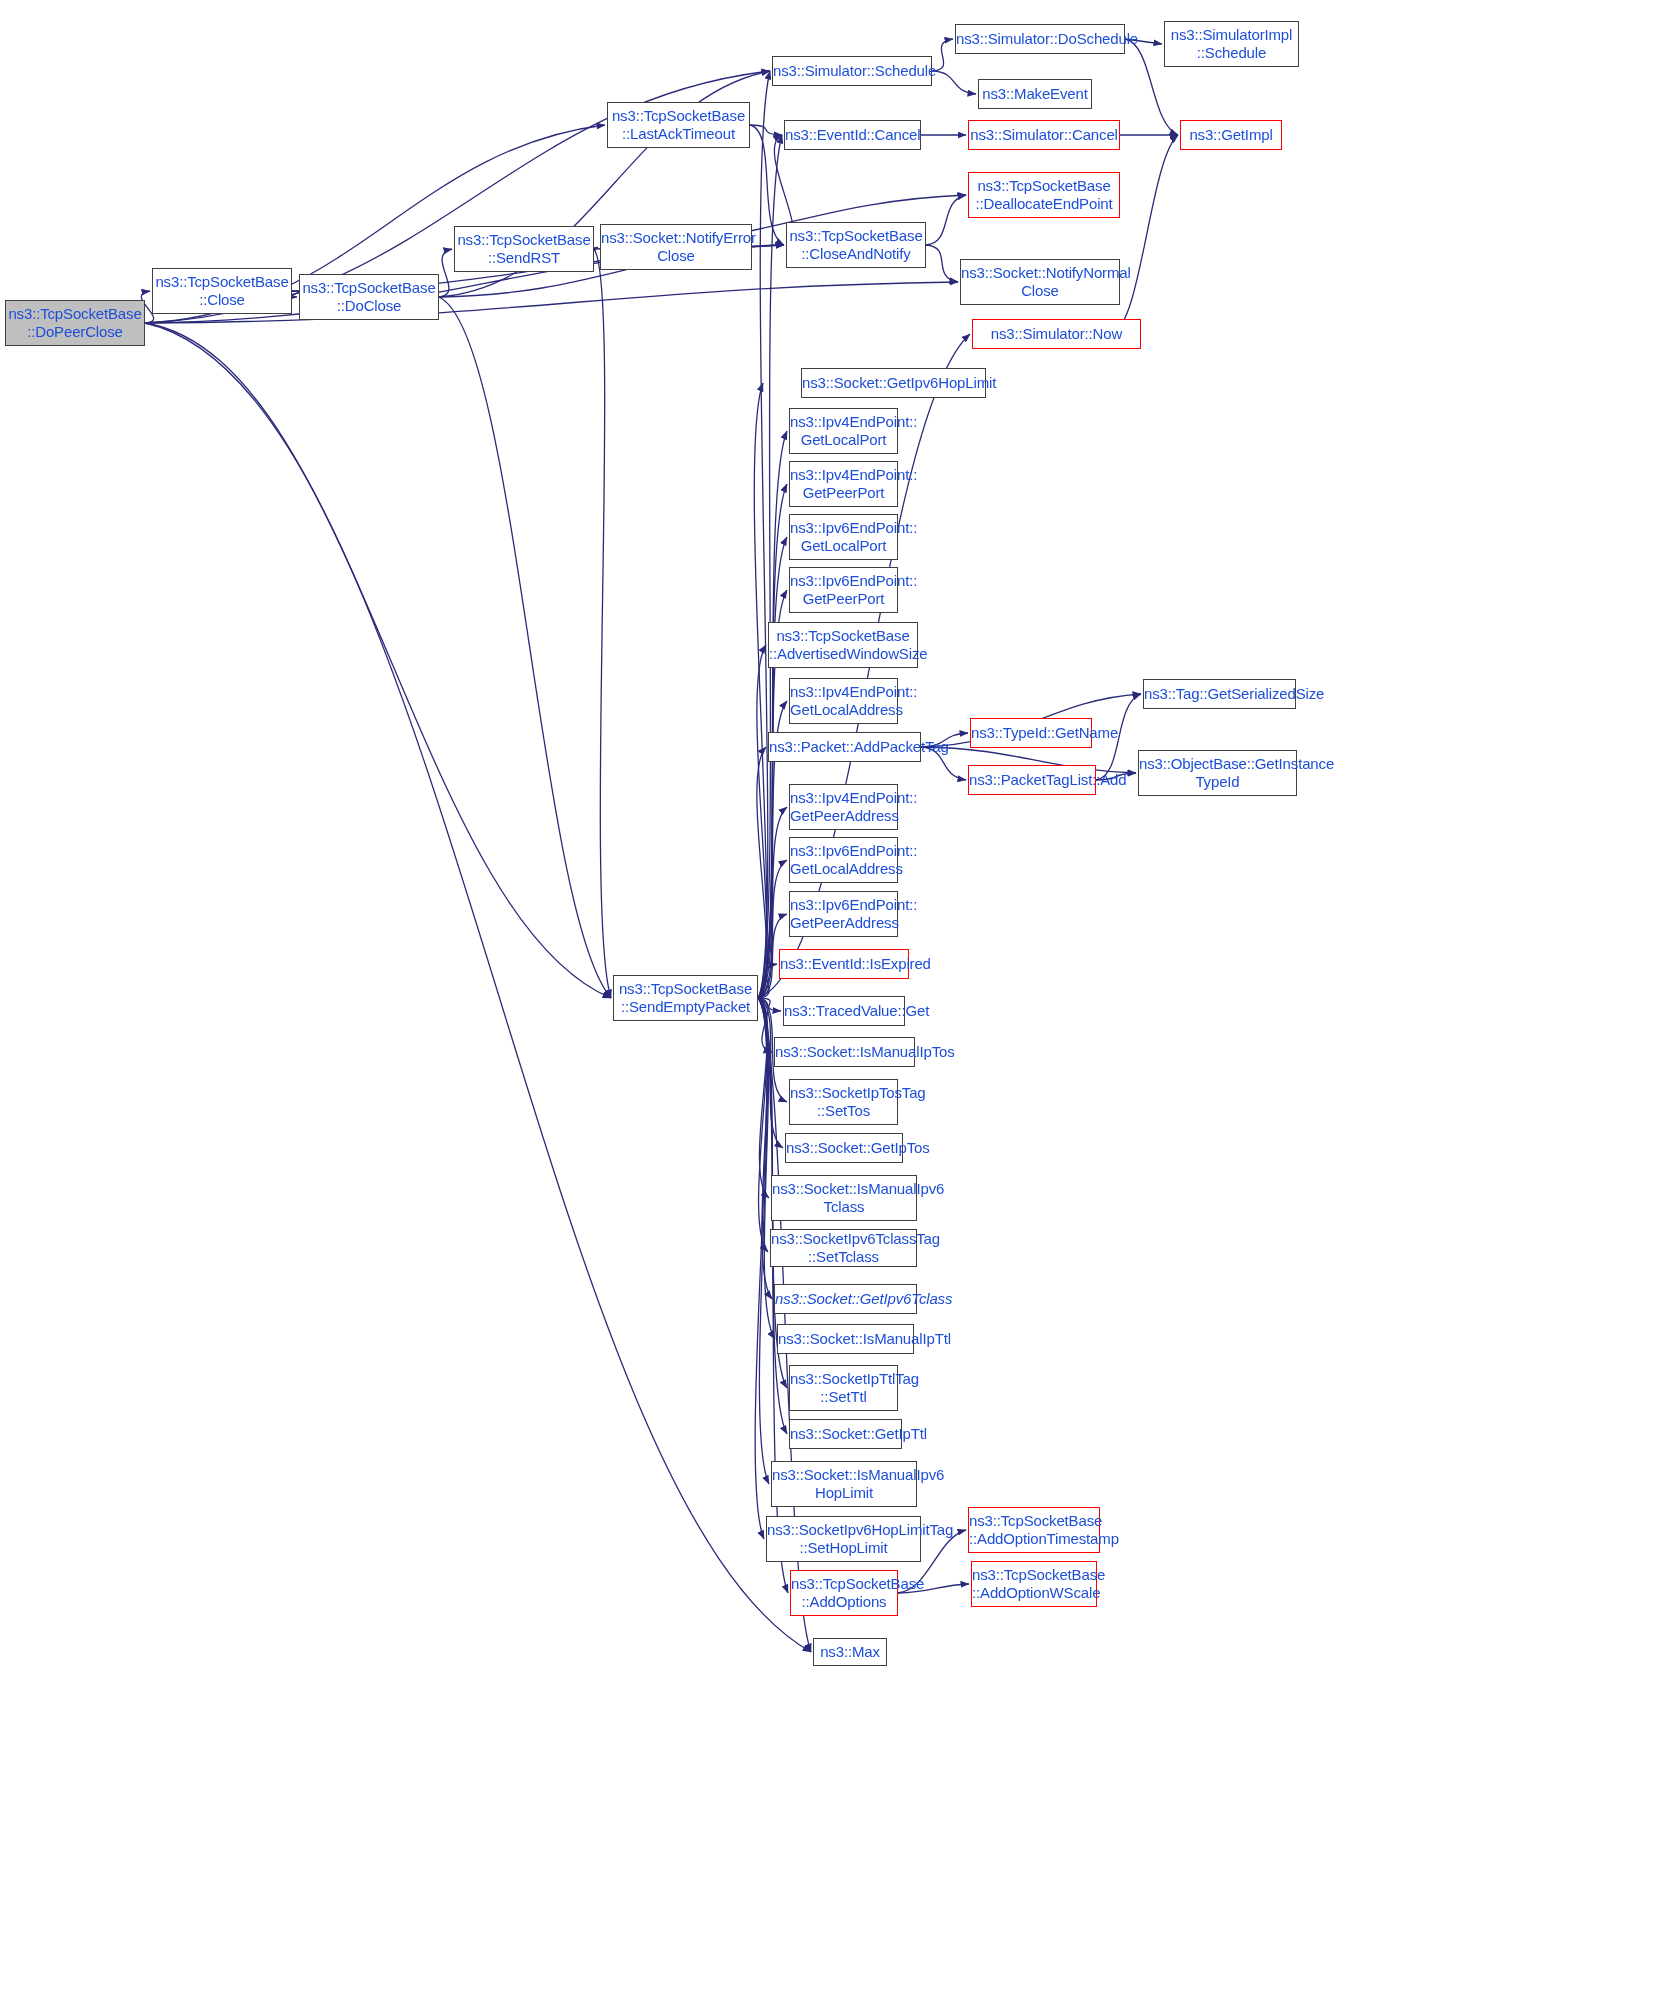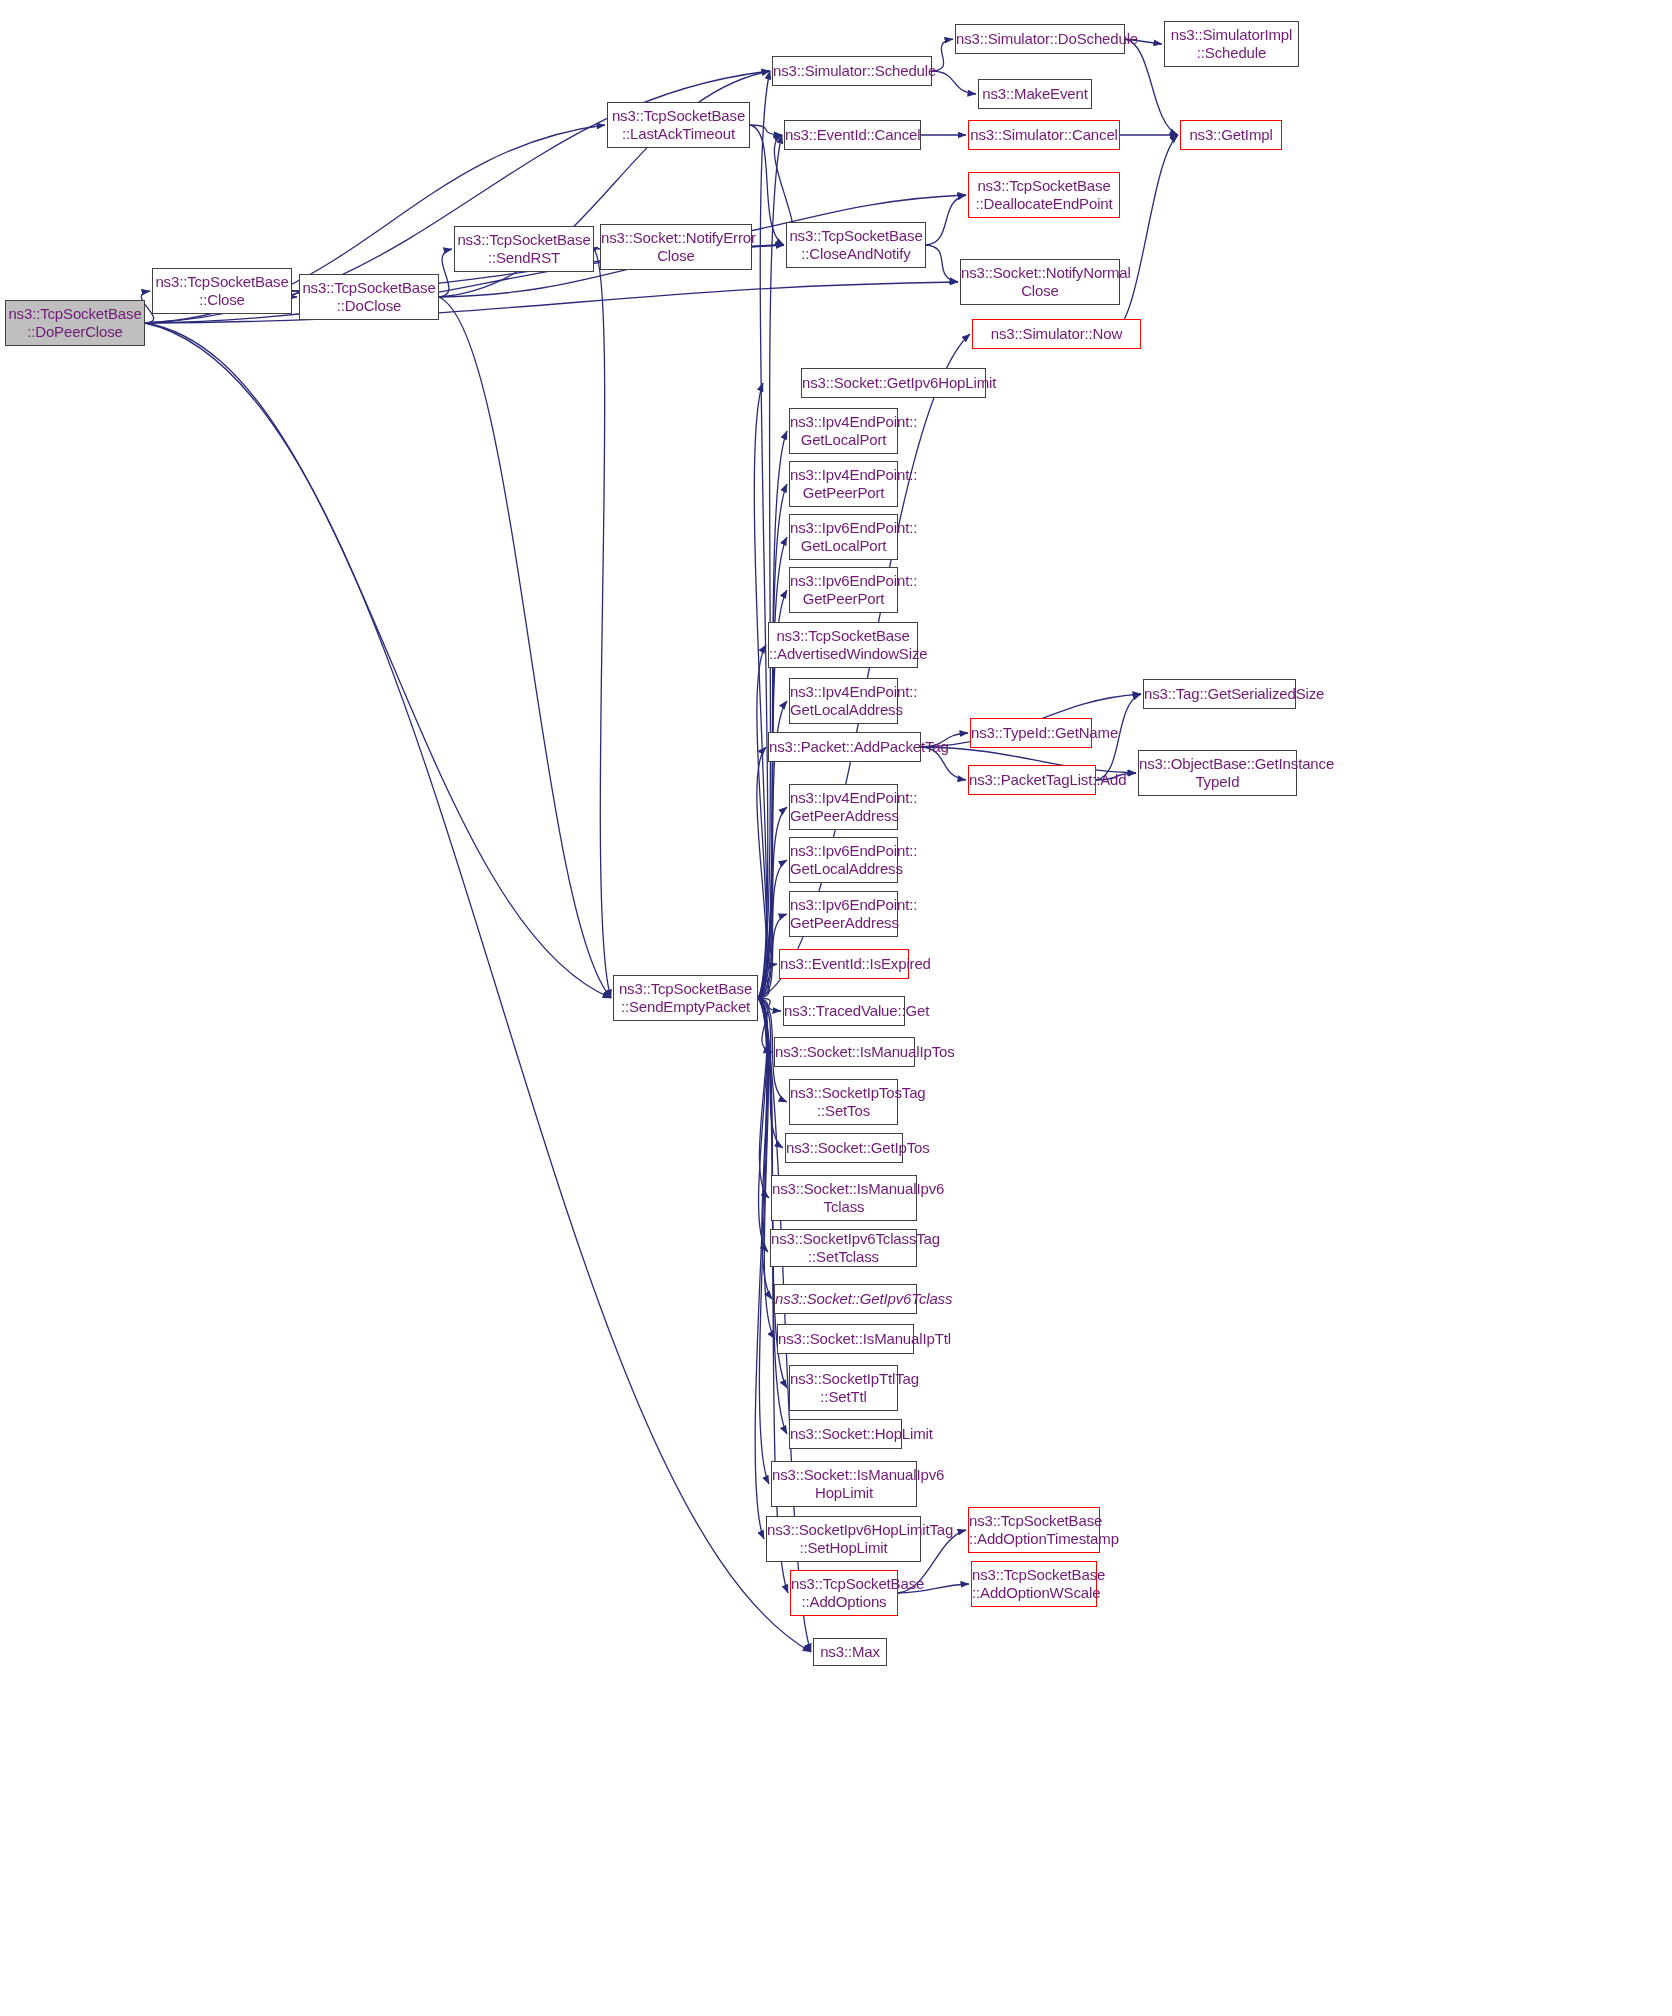--- a/index.html
+++ b/index.html
@@ -24,21 +24,21 @@
   }
   .node {
     position: absolute;
     box-sizing: border-box;
     display: flex;
     align-items: center;
     justify-content: flex-end;
     text-align: center;
     font-size: 15px;
     line-height: 1.18;
-    color: #701a75;
+    color: #1d4ed8;
     background: #ffffff;
     border: 1px solid #404040;
     white-space: pre-line;
     letter-spacing: -0.15px;
   }
   .node.red {
     border: 1px solid #ff0000;
   }
   .node.root {
     background: #bfbfbf;
@@ -186,21 +186,21 @@
 ::SetTos</span></div>
       <div class="node" style="left: 785px; top: 1133px; width: 118px; height: 30px;"><span class="lbl">ns3::Socket::GetIpTos</span></div>
       <div class="node" style="left: 771px; top: 1175px; width: 146px; height: 46px;"><span class="lbl">ns3::Socket::IsManualIpv6
 Tclass</span></div>
       <div class="node" style="left: 770px; top: 1229px; width: 147px; height: 38px;"><span class="lbl">ns3::SocketIpv6TclassTag
 ::SetTclass</span></div>
       <div class="node" style="left: 774px; top: 1284px; width: 143px; height: 30px; font-style: italic;"><span class="lbl">ns3::Socket::GetIpv6Tclass</span></div>
       <div class="node" style="left: 777px; top: 1324px; width: 137px; height: 30px;"><span class="lbl">ns3::Socket::IsManualIpTtl</span></div>
       <div class="node" style="left: 789px; top: 1365px; width: 109px; height: 46px;"><span class="lbl">ns3::SocketIpTtlTag
 ::SetTtl</span></div>
-      <div class="node" style="left: 789px; top: 1419px; width: 113px; height: 30px;"><span class="lbl">ns3::Socket::HopLimit</span></div>
+      <div class="node" style="left: 789px; top: 1419px; width: 113px; height: 30px;"><span class="lbl">ns3::Socket::GetIpTtl</span></div>
       <div class="node" style="left: 771px; top: 1461px; width: 146px; height: 46px;"><span class="lbl">ns3::Socket::IsManualIpv6
 HopLimit</span></div>
       <div class="node" style="left: 766px; top: 1516px; width: 155px; height: 46px;"><span class="lbl">ns3::SocketIpv6HopLimitTag
 ::SetHopLimit</span></div>
       <div class="node red" style="left: 790px; top: 1570px; width: 108px; height: 46px;"><span class="lbl">ns3::TcpSocketBase
 ::AddOptions</span></div>
       <div class="node red" style="left: 968px; top: 1507px; width: 132px; height: 46px;"><span class="lbl">ns3::TcpSocketBase
 ::AddOptionTimestamp</span></div>
       <div class="node red" style="left: 971px; top: 1561px; width: 126px; height: 46px;"><span class="lbl">ns3::TcpSocketBase
 ::AddOptionWScale</span></div>

